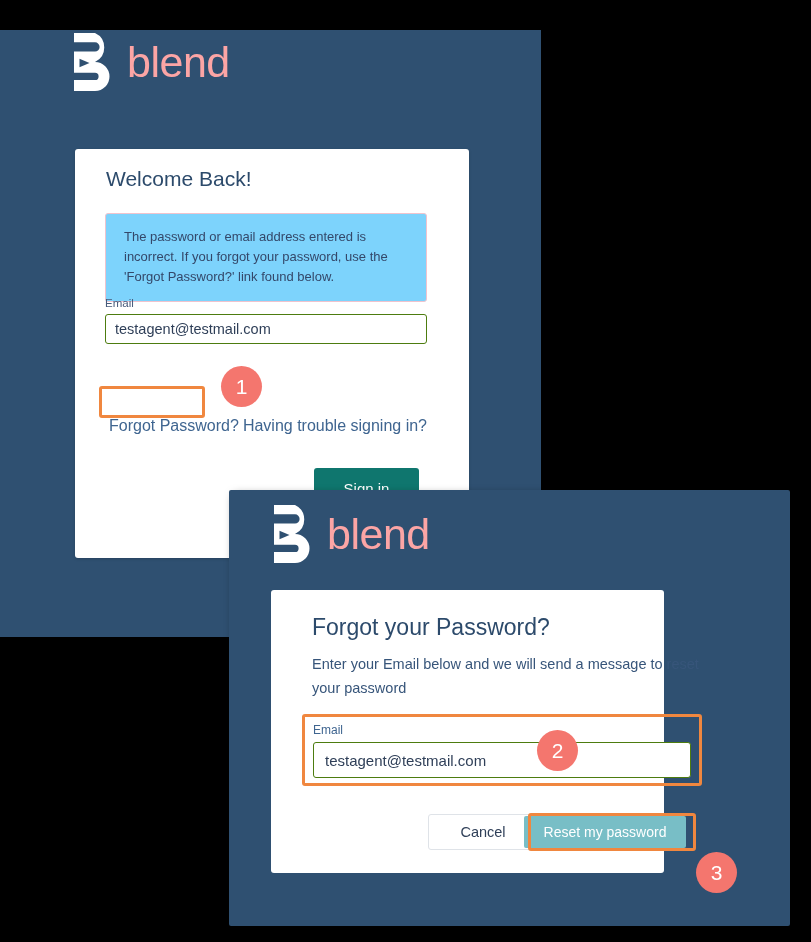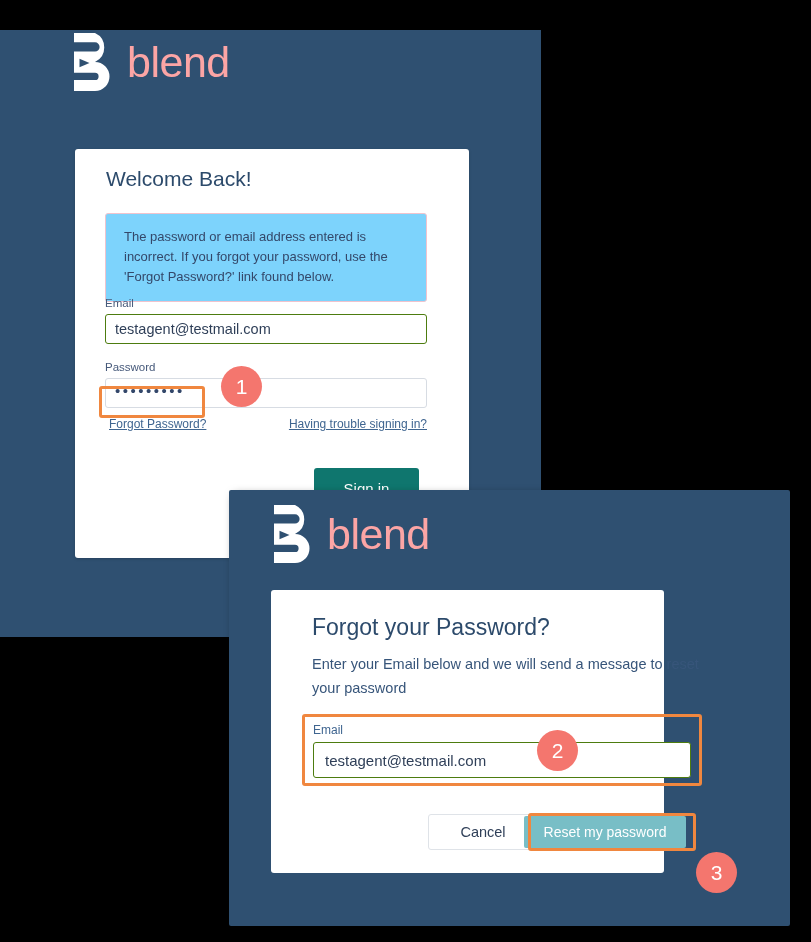--- a/index.html
+++ b/index.html
@@ -175,23 +175,22 @@
 
   
   .links-row {
     position: absolute;
     left: 30px;
     top: 262px;
     width: 322px;
     height: 26px;
   }
   .link {
-    font-size: 12px;
+    font-size: 16px;
     color: #3f6590;
-    text-decoration: underline;
     cursor: pointer;
   }
   #link-forgot-password {
     position: absolute;
     left: 4px;
     top: 6px;
   }
   #link-trouble {
     position: absolute;
     right: 0;
@@ -309,26 +308,20 @@
 
       <div class="error-box">
         <p>The password or email address entered is incorrect. If you forgot your password, use the 'Forgot Password?' link found below.</p>
       </div>
 
       <div id="group-email-signin">
         <label class="field-label">Email</label>
         <input class="text-input" type="text" value="testagent@testmail.com" style="">
       </div>
 
-      <div id="group-password-signin">
-        <label class="field-label">Password</label>
-        <div class="password-dots">
-          <span>•••••••••</span>
-        </div>
-      </div>
 
       <div class="links-row">
         <a class="link" id="link-forgot-password">Forgot Password?</a>
         <a class="link" id="link-trouble">Having trouble signing in?</a>
       </div>
 
       <button class="btn btn-primary" id="btn-signin">Sign in</button>
     </div>
   </div>
 

